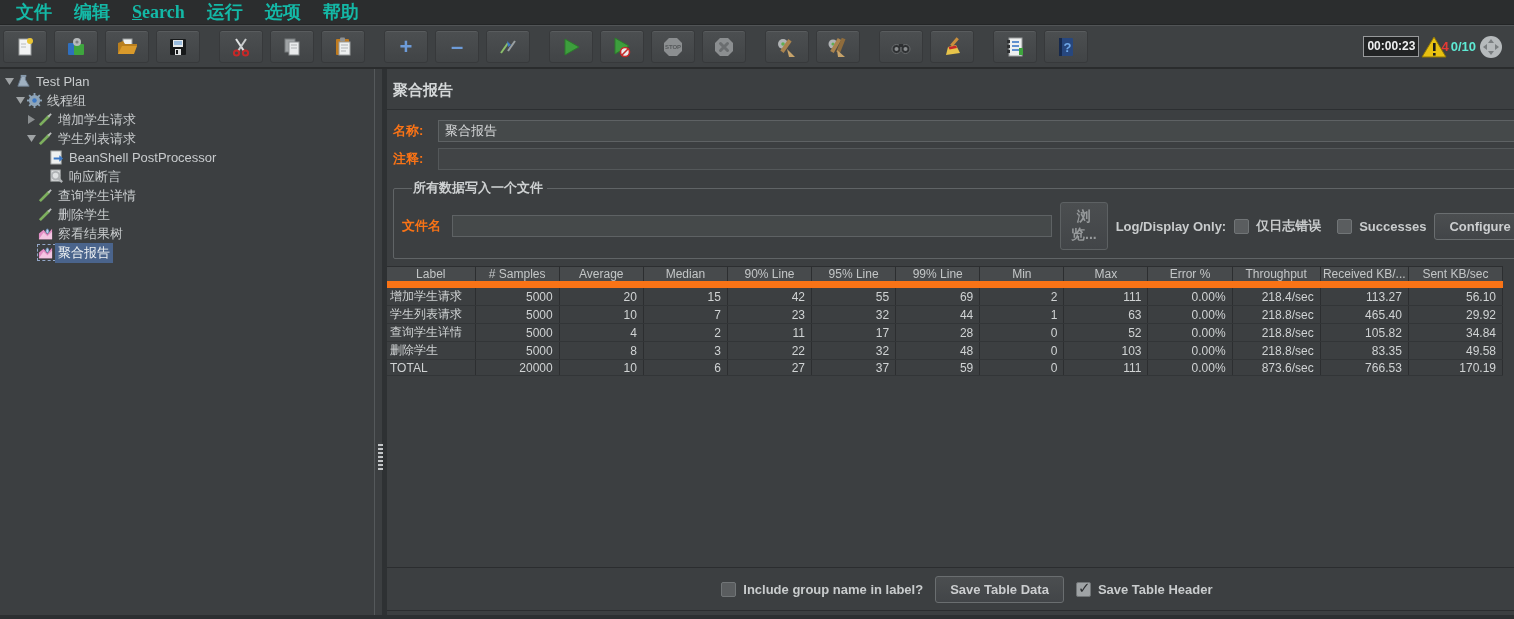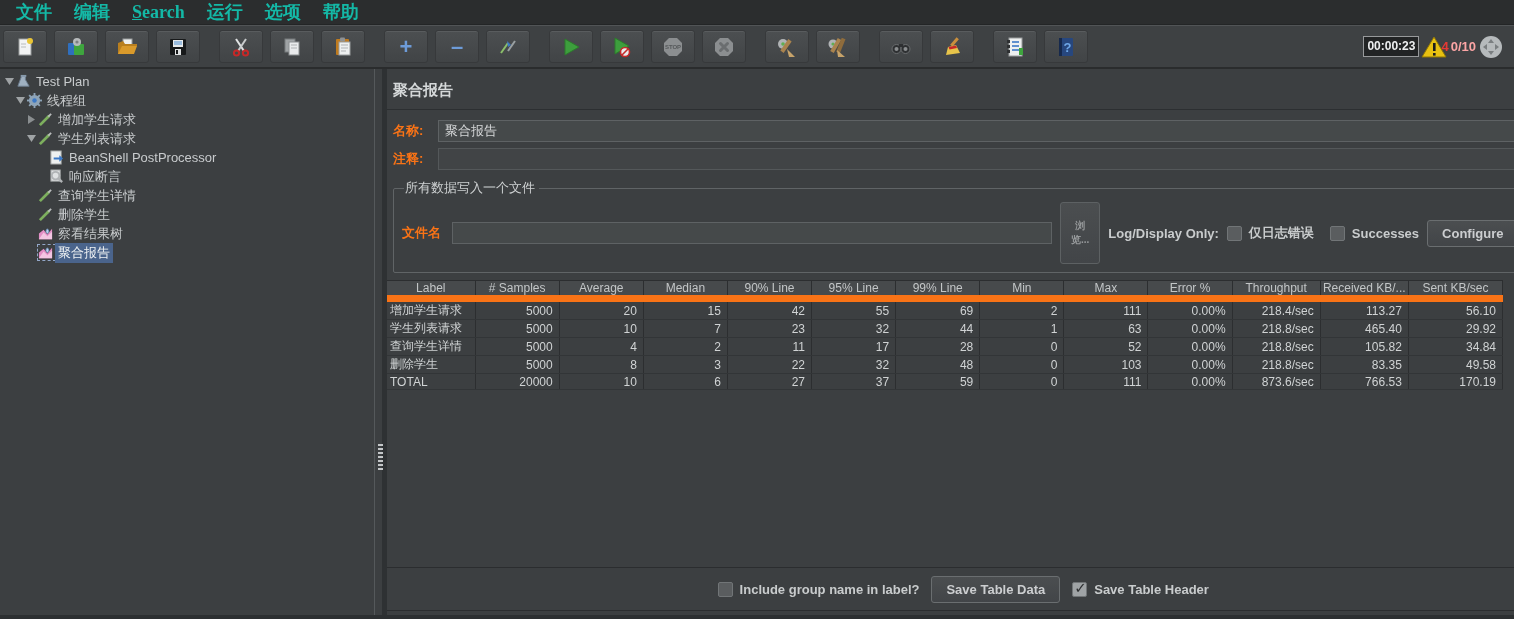--- a/index.html
+++ b/index.html
@@ -31,21 +31,21 @@
     display:flex; align-items:center; justify-content:center;
   }
   .tbtn svg { width:24px; height:24px; }
   .plusminus { font-size:22px; font-weight:bold; color:#6d9bd8; line-height:20px; }
   .tright { margin-left:auto; display:flex; align-items:center; gap:2px; }
   .timerbox {
     width:56px; height:21px; background:#222425; border:1px solid #97999b;
     color:#eceeef; font-size:12px; font-weight:bold; text-align:center; line-height:19px;
   }
   .warncount { color:#e53935; font-size:13px; font-weight:bold; margin-left:-8px; }
-  .threads { color:#fca5a5; font-size:13px; font-weight:bold; }
+  .threads { color:#5eead4; font-size:13px; font-weight:bold; }
   
   .content { display:flex; height:549px; position:relative;border-radius:13px; }
   .tree-panel { width:374px; background:#3c3f41; padding-top:3px; flex:none; overflow:hidden; }
   .splitter {
     width:12px; flex:none; background:#3c3f41; border-left:1px solid #55595b;
     position:relative;
   }
   .splitter .grip {
     position:absolute; left:3px; top:375px; width:5px; height:26px;
     background-image:repeating-linear-gradient(0deg,#c3c6c8 0 2px,transparent 2px 4px);
@@ -72,26 +72,26 @@
   .flabel { font-size:13px; font-weight:bold; color:#f97316; width:45px; flex:none; }
   .tinput {
     flex:1; height:22px; background:#45494a; border:1px solid #5e6264;
     color:#d4d6d7; font-size:13px; padding:0 6px; font-family:inherit; outline:none;
   }
   .tinput.comment { background:#414446; border-color:#54585a; }
   .groupbox {
     margin:6px 12px 0 6px; border:1px solid #606466; border-radius:2px;
     padding:5px 8px 8px 8px;
   }
-  .groupbox legend { font-size:13px; font-weight:normal; color:#ced1d2; padding:0 4px 0 1px; margin-left:2px; }
+  .groupbox legend { font-size:13px; font-weight:bold; color:#ced1d2; padding:0 4px 0 1px; margin-left:10px; }
   .grow { display:flex; align-items:center; gap:8px; }
   .fileinput { flex:none; width:600px; }
   .smallbtn {
     background:linear-gradient(#4b4e50,#424548); border:1px solid #5d6163; border-radius:3px;
-    color:#96999b; font-size:10px; font-weight:bold; padding:16px 10px; font-family:inherit;
+    color:#96999b; font-size:14px; font-weight:bold; padding:5px 10px; font-family:inherit;
   }
   .boldlabel { font-size:13px; font-weight:bold; color:#c9cccd; white-space:nowrap; }
   .cbox {
     width:15px; height:15px; background:#5a5d5f; border:1px solid #717577;
     border-radius:2px; flex:none; position:relative;
   }
   .cbox.checked { background:#9fa3a5; }
   .cbox.checked::after {
     content:"\2713"; position:absolute; left:1px; top:-4px;
     color:#2e3032; font-size:15px; font-weight:bold;

